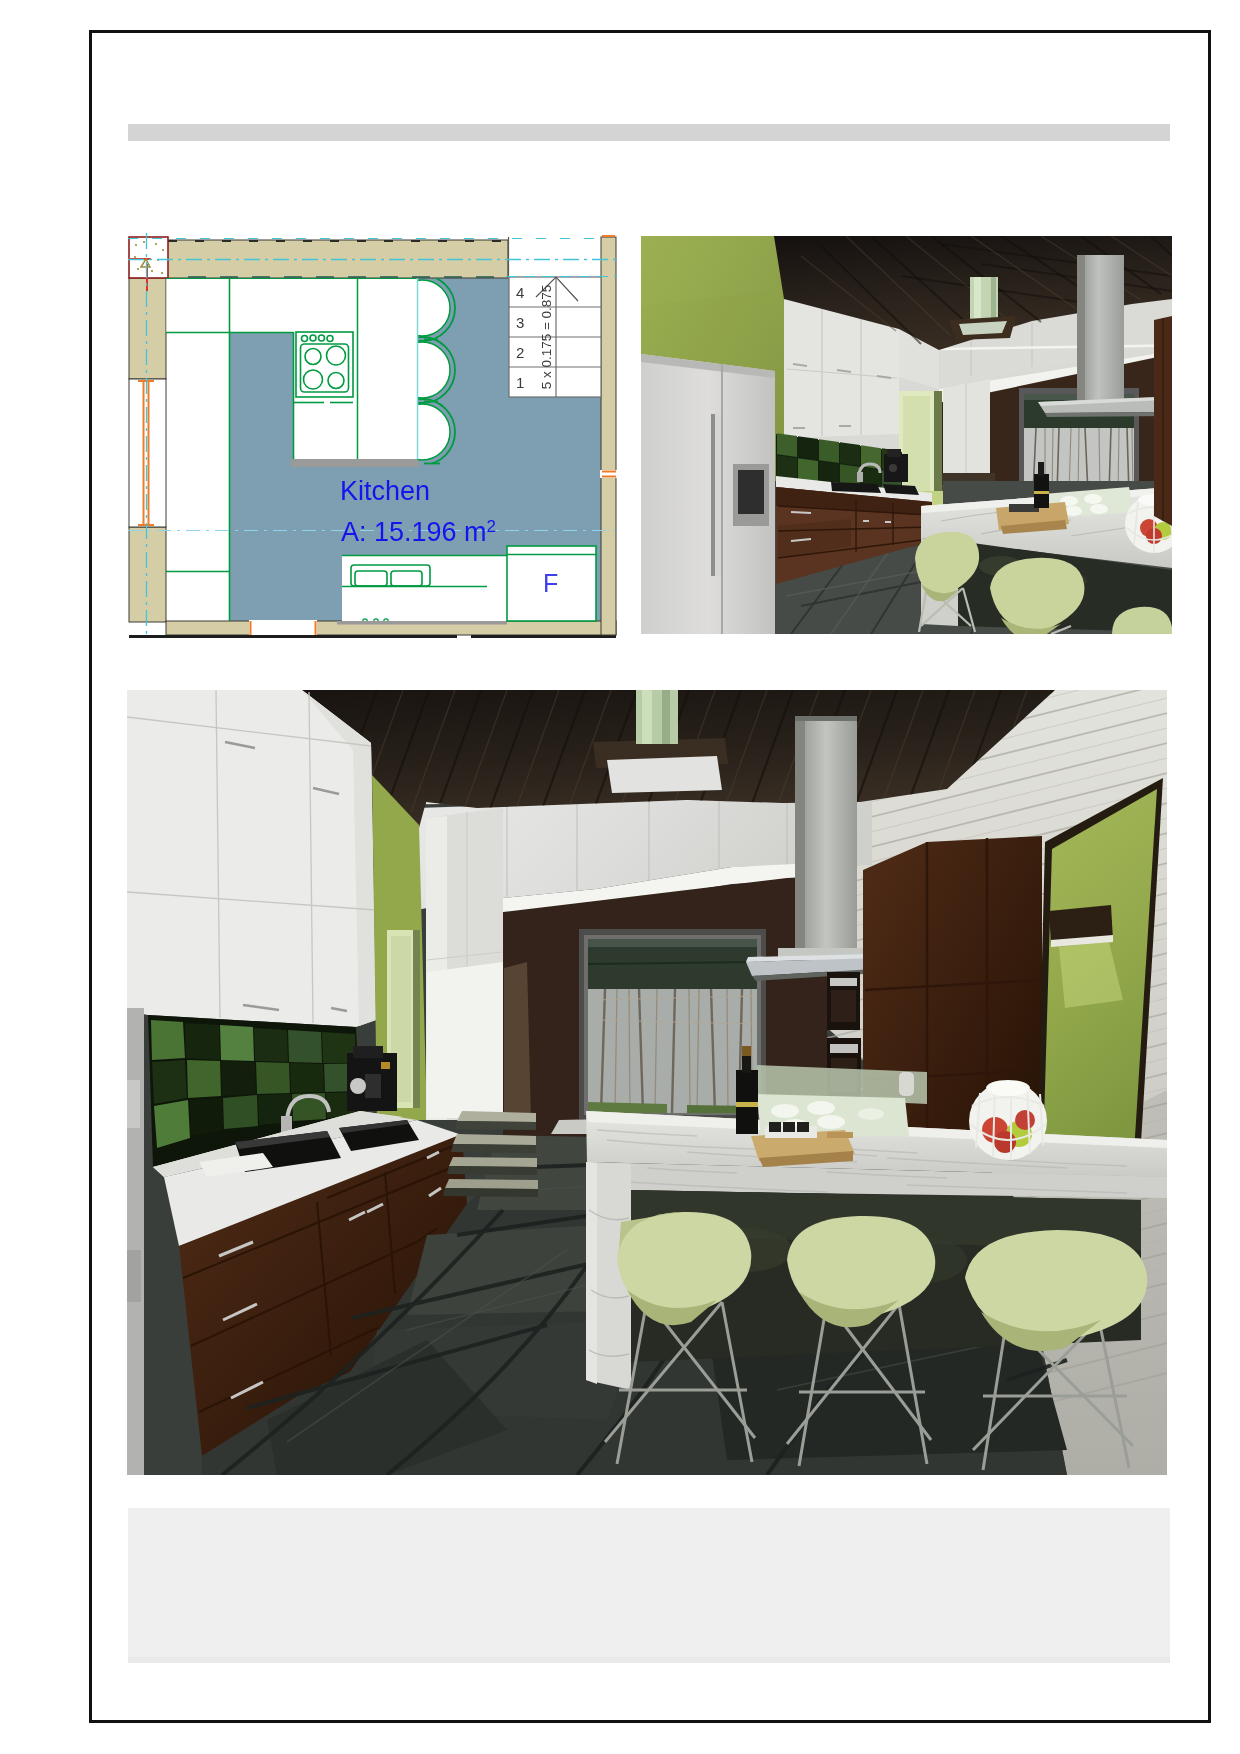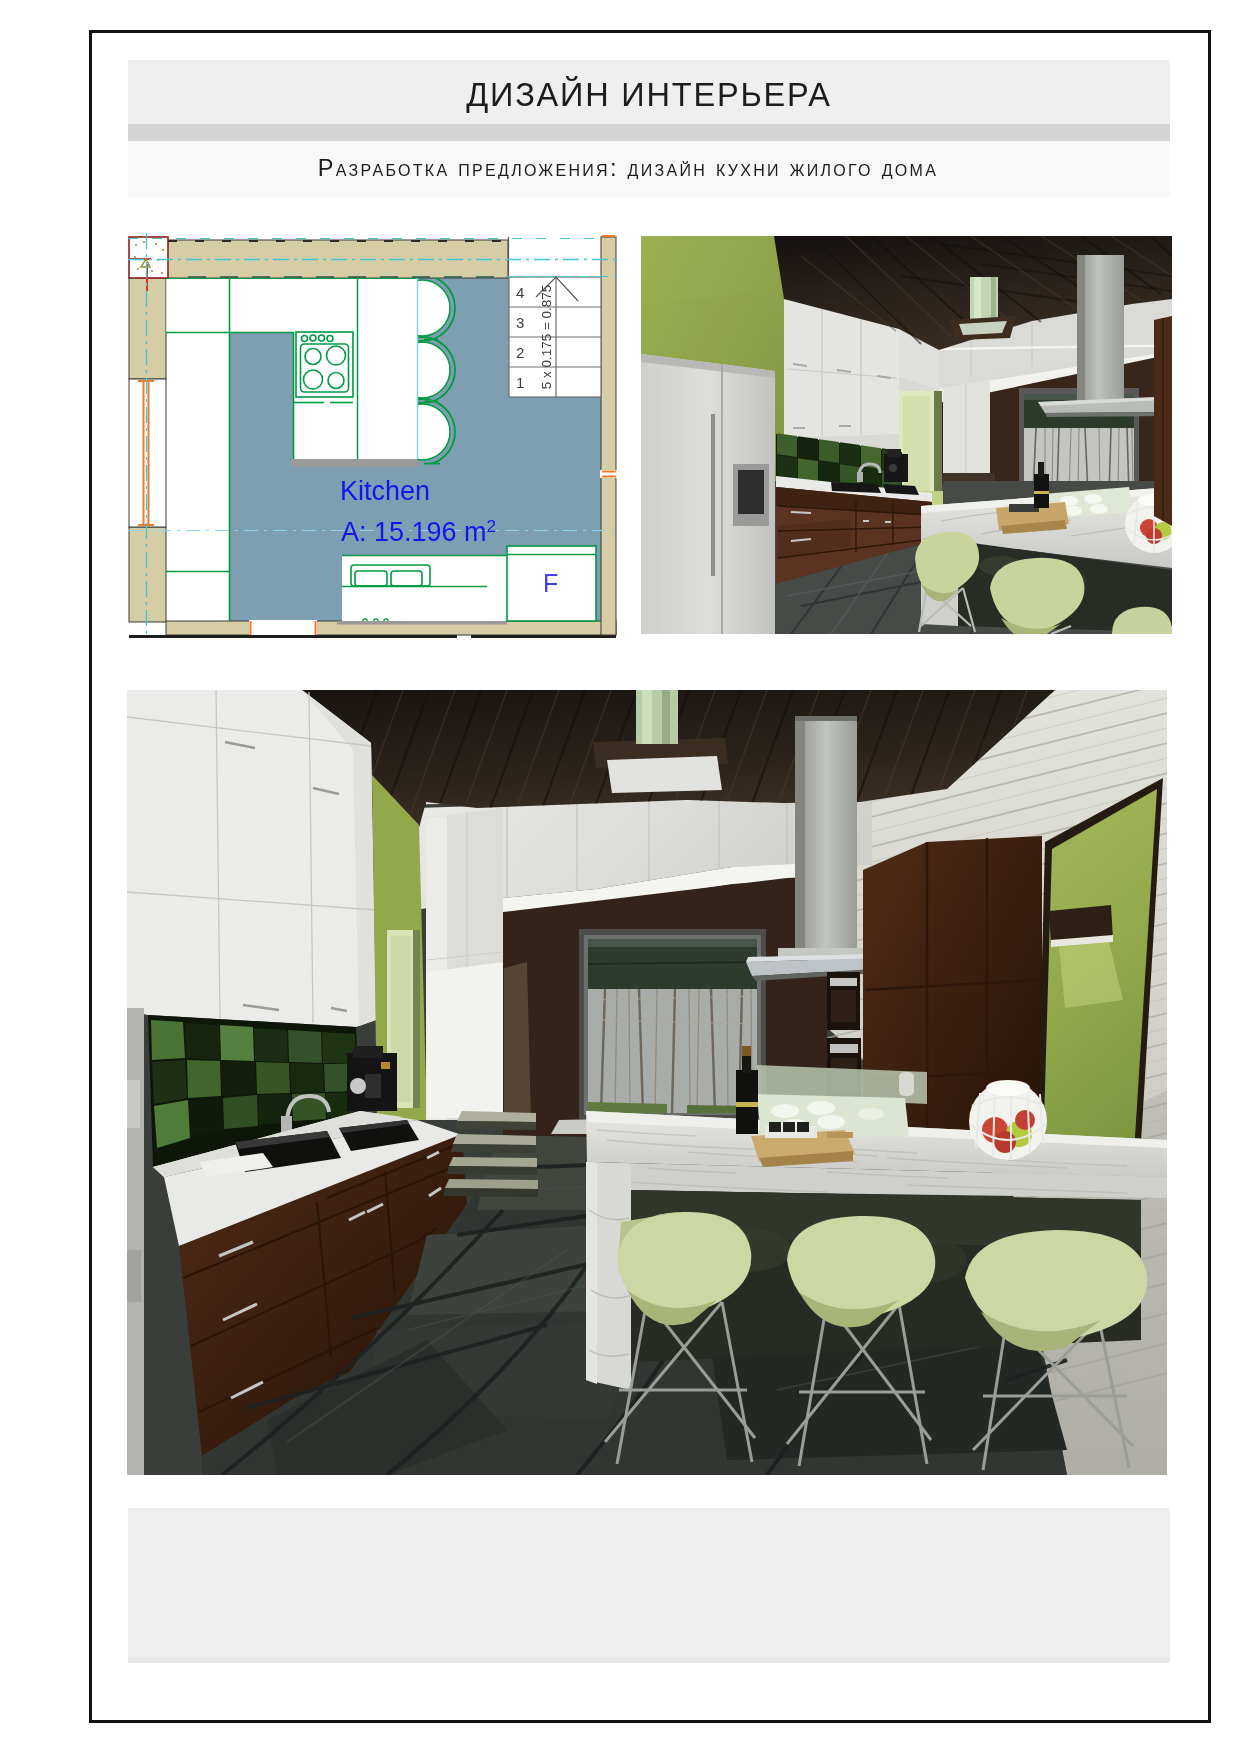--- a/index.html
+++ b/index.html
@@ -12,29 +12,23 @@
 .subtitle{font-variant:small-caps;font-size:23.5px;letter-spacing:2.3px;color:#1c1c1c;line-height:54px;}
 .footer{position:absolute;left:128px;top:1508px;width:1042px;height:149px;background:#efeff0;border-bottom:6px solid #e9e9e9;}
 svg{position:absolute;display:block;}
 </style>
 </head>
 <body>
 <div class="page">
 
 <div class="pborder"></div>
 
-<div class="bar1">
-      <div class="title">ДИЗАЙН ИНТЕРЬЕРА</div>
-    </div>
 
 <div class="band"></div>
 
-<div class="bar2">
-      <div class="subtitle" style="padding-right:42px">Разработка предложения: дизайн кухни жилого дома</div>
-    </div>
 
 <svg class="plan" style="left:128px;top:233px" width="489" height="405" viewBox="0 0 489 405">
 
 <rect width="489" height="405" fill="#ffffff"></rect>
 
 <rect x="101" y="45" width="372" height="343" fill="#7e9fb2"></rect>
 
 <rect x="38" y="7" width="342" height="38" fill="#d5cda6" stroke="#3a3a33" stroke-width="1"></rect>
 
 <line x1="40" y1="8" x2="380" y2="8" stroke="#2c2c26" stroke-width="2.2" stroke-dasharray="9 18"></line>

